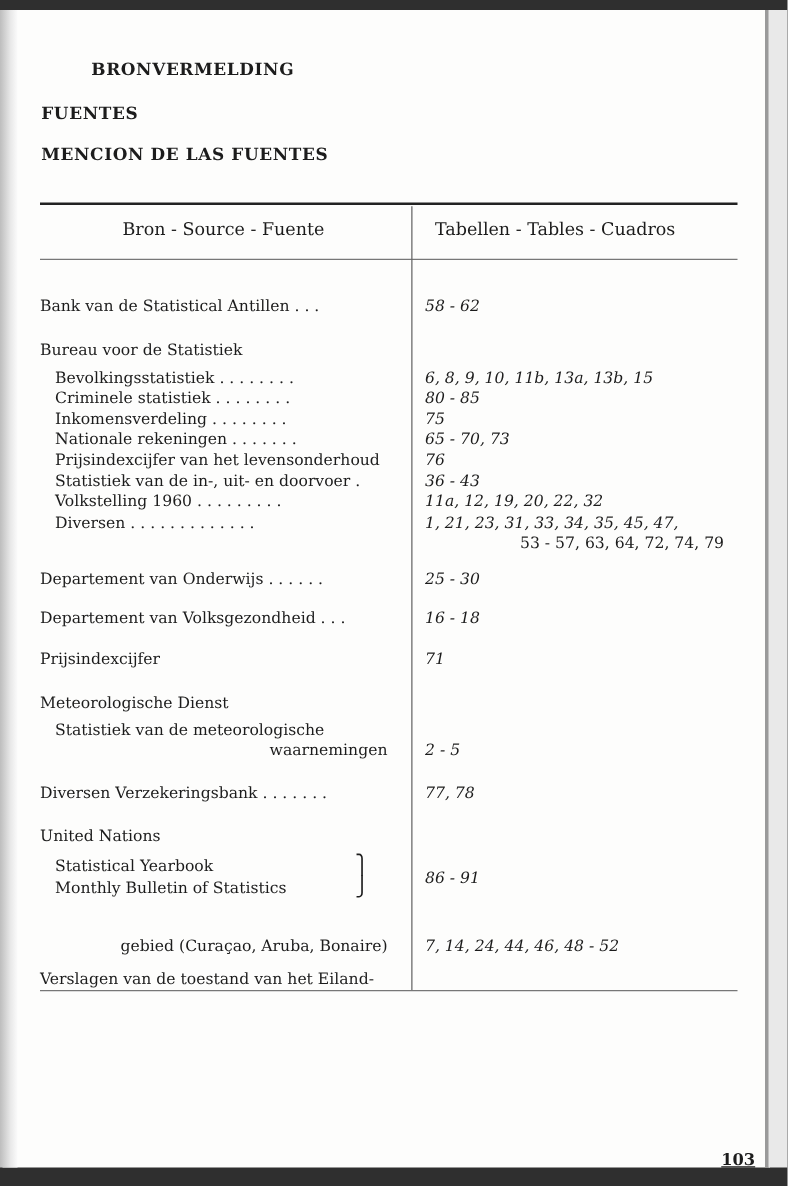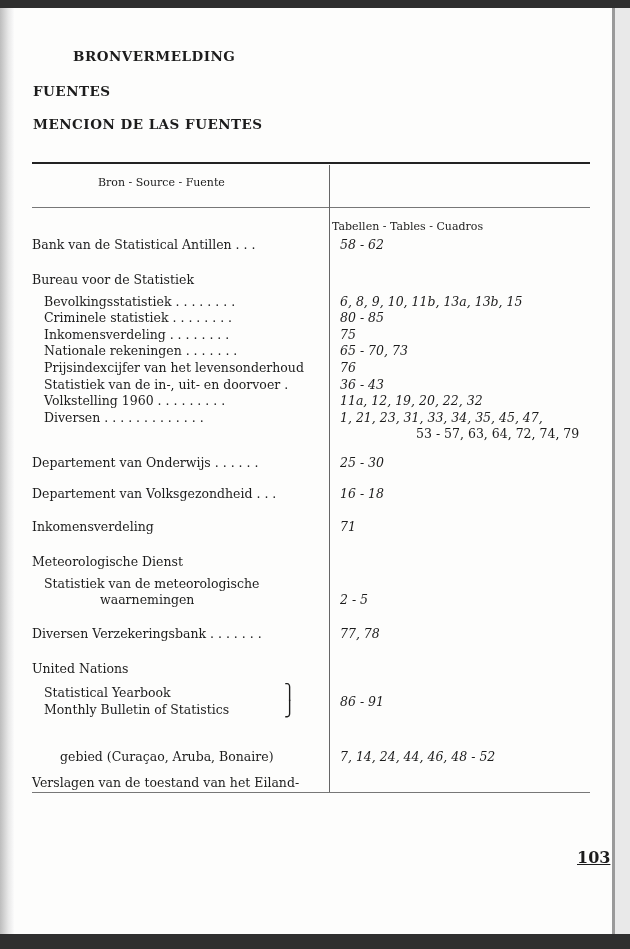--- a/index.html
+++ b/index.html
@@ -8,26 +8,26 @@
   .page { position:absolute; left:2px; top:8px; width:614px; height:926px; background:#fdfdfc; }
   .binding { position:absolute; left:0; top:8px; width:14px; height:926px;
              background:linear-gradient(to right,#bdbdbd,#e8e8e8 60%,#fbfbfb); }
   .right-edge { position:absolute; left:612px; top:8px; width:3px; height:926px; background:#9a9a9a; }
   .right-strip { position:absolute; left:615px; top:8px; width:15px; height:926px; background:#e9e9e9; }
   .heading { position:absolute; left:33px; font-size:13.5px; font-weight:bold; letter-spacing:0.5px; }
   .h1 { top:48px;margin-left:40px; } .h2 { top:83px; } .h3 { top:116px; }
   .rule { position:absolute; background:#222; }
   .thin { background:#777; }
   .col-div { position:absolute; left:329px; top:165px; width:1px; height:627px; background:#666; }
-  .th { position:absolute; top:176px; font-size:11px; }
-  .th-left { left:98px; } .th-right { left:332px;margin-top:44px; }
+  .th { position:absolute; top:176px; font-size:14px; }
+  .th-left { left:98px; } .th-right { left:348px; }
   .row { position:absolute; font-size:12.5px; line-height:15.5px; white-space:nowrap; }
   .l { left:32px; } .l2 { left:44px; } .r { left:340px;font-style:italic; }
-  .rt { text-align:left; }
-  .pg { position:absolute; left:577px; top:848px; font-size:16px; font-weight:bold;text-decoration:underline; }
+  .rt { text-align:right; }
+  .pg { position:absolute; left:577px; top:921px; font-size:13px; font-weight:bold;text-decoration:underline; }
 </style>
 </head>
 <body>
 
 <div class="page"></div>
 <div class="binding"></div>
 <div class="right-edge"></div>
 <div class="right-strip"></div>
 
 <div class="heading h1">BRONVERMELDING</div>
@@ -61,21 +61,21 @@
 <div class="row l2" style="top:393px">Volkstelling 1960 . . . . . . . . .</div>
 <div class="row r" style="top:393px">11a, 12, 19, 20, 22, 32</div>
 <div class="row l2" style="top:410px">Diversen . . . . . . . . . . . . .</div>
 <div class="row r" style="top:410px">1, 21, 23, 31, 33, 34, 35, 45, 47,</div>
 <div class="row" style="top:426px;left:416px">53 - 57, 63, 64, 72, 74, 79</div>
 
 <div class="row l" style="top:455px">Departement van Onderwijs . . . . . .</div>
 <div class="row r" style="top:455px">25 - 30</div>
 <div class="row l" style="top:486px">Departement van Volksgezondheid . . .</div>
 <div class="row r" style="top:486px">16 - 18</div>
-<div class="row l" style="top:519px">Inkomensverdeling</div>
+<div class="row l" style="top:519px">Prijsindexcijfer</div>
 <div class="row r" style="top:519px">71</div>
 <div class="row l" style="top:554px">Meteorologische Dienst</div>
 <div class="row l2" style="top:576px">Statistiek van de meteorologische</div>
 <div class="row rt" style="top:592px;left:100px;width:210px">waarnemingen</div>
 <div class="row r" style="top:592px">2 - 5</div>
 
 <div class="row l" style="top:626px">Diversen Verzekeringsbank . . . . . . .</div>
 <div class="row r" style="top:626px">77, 78</div>
 
 <div class="row l" style="top:661px">United Nations</div>

